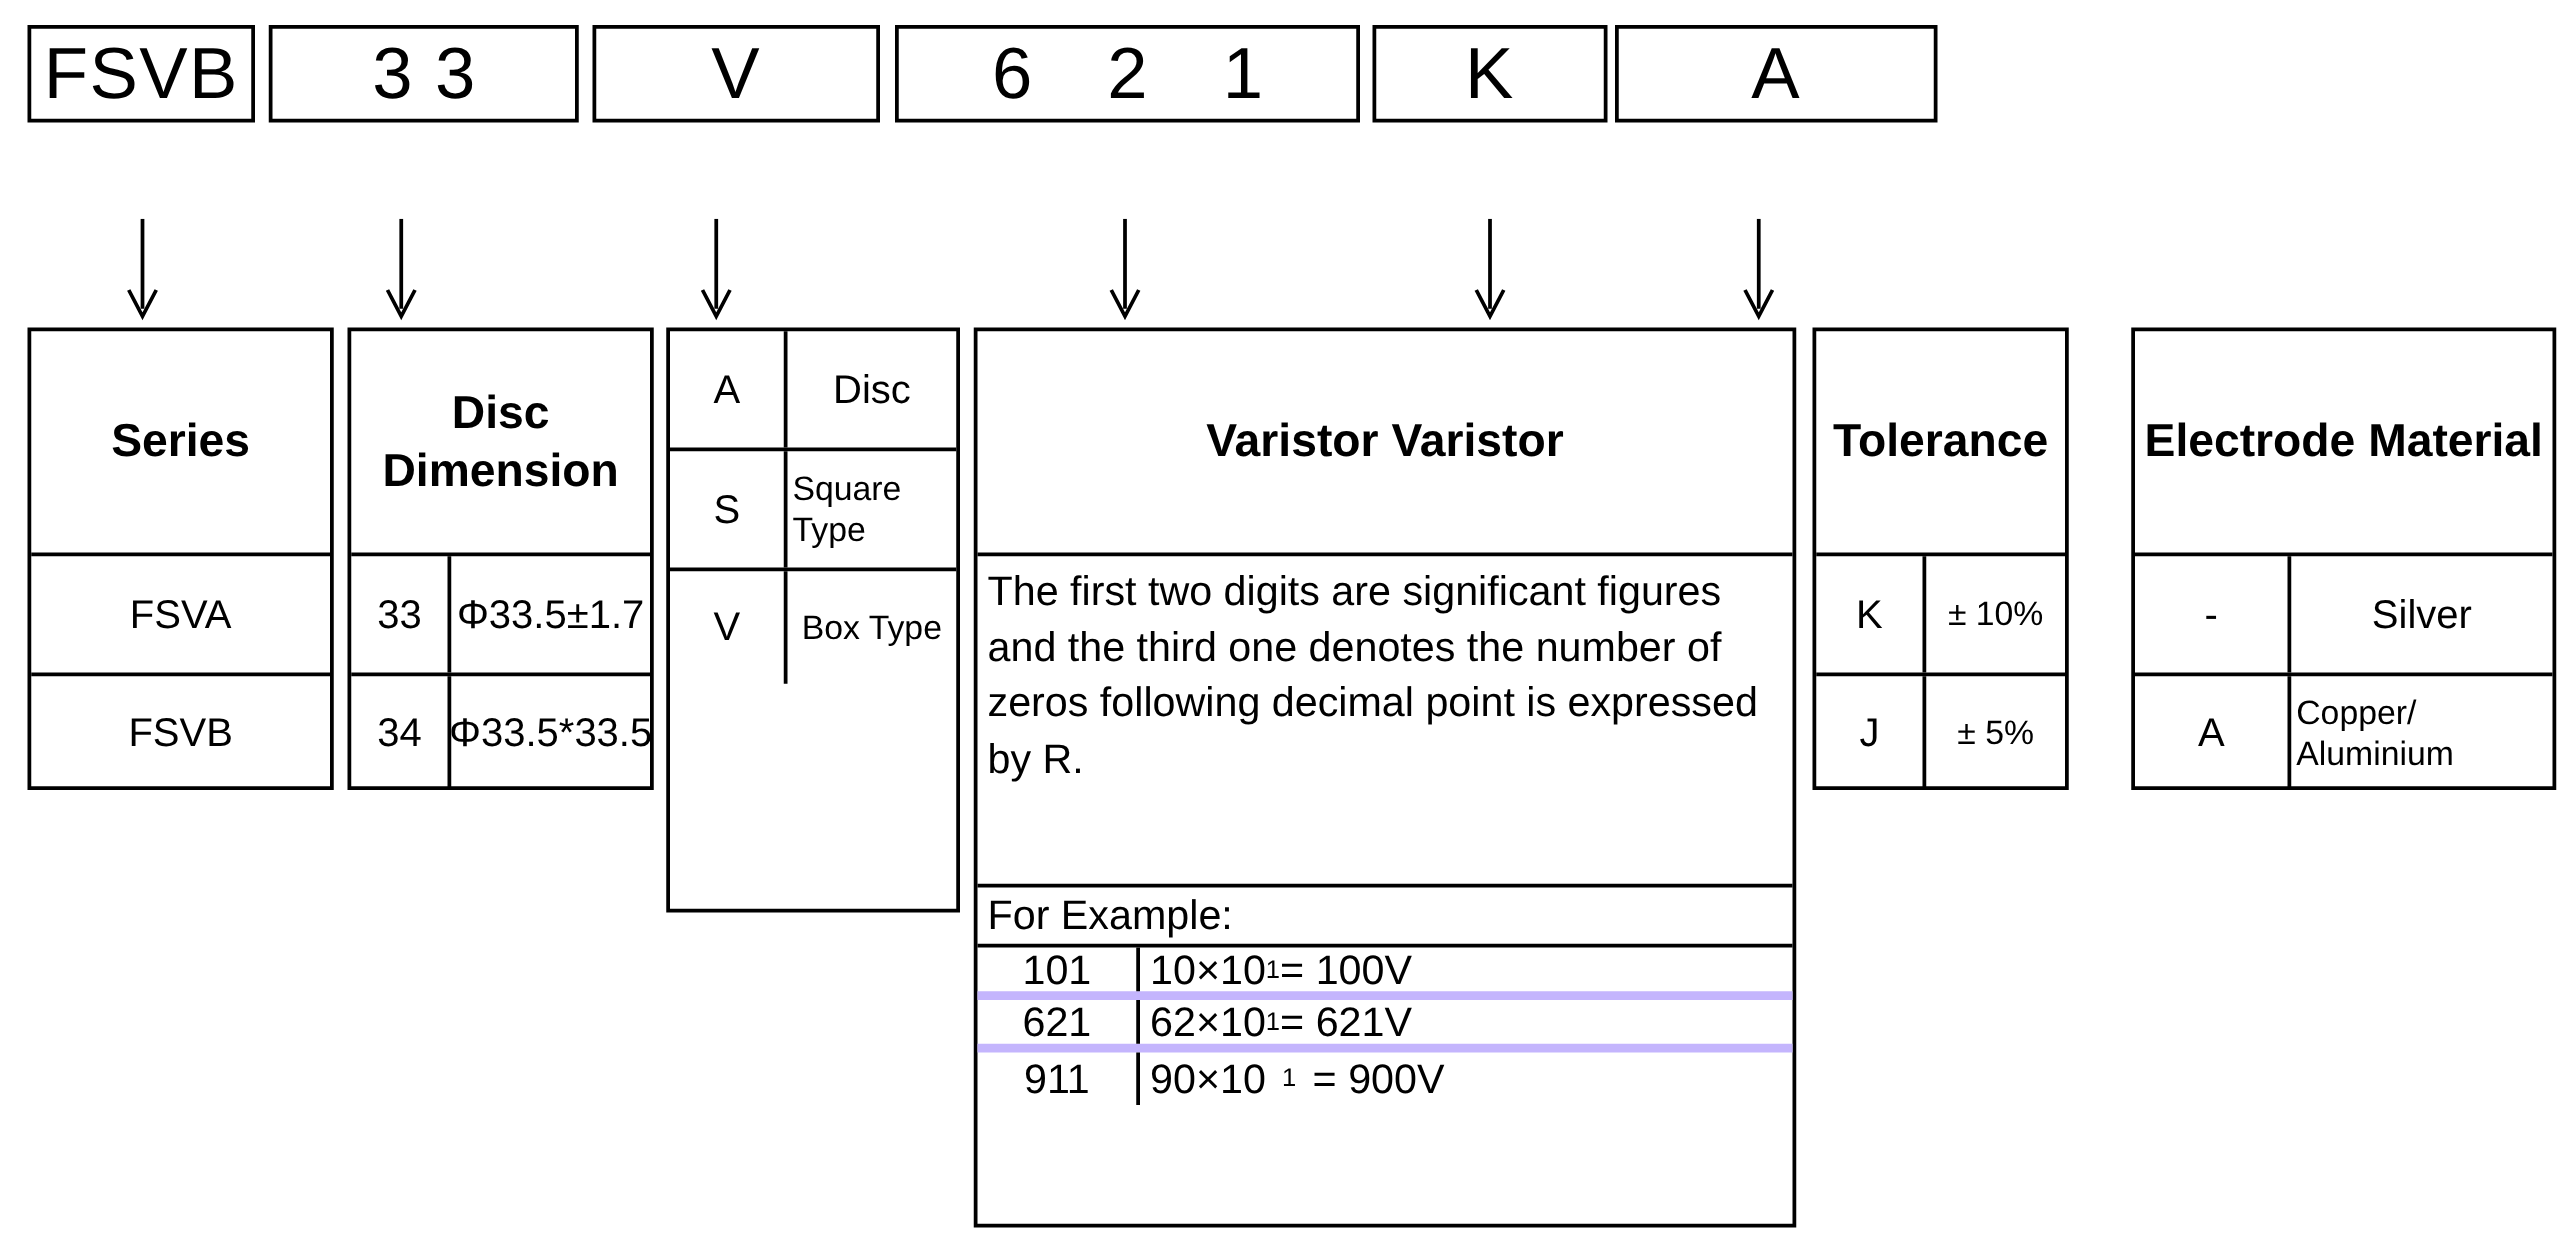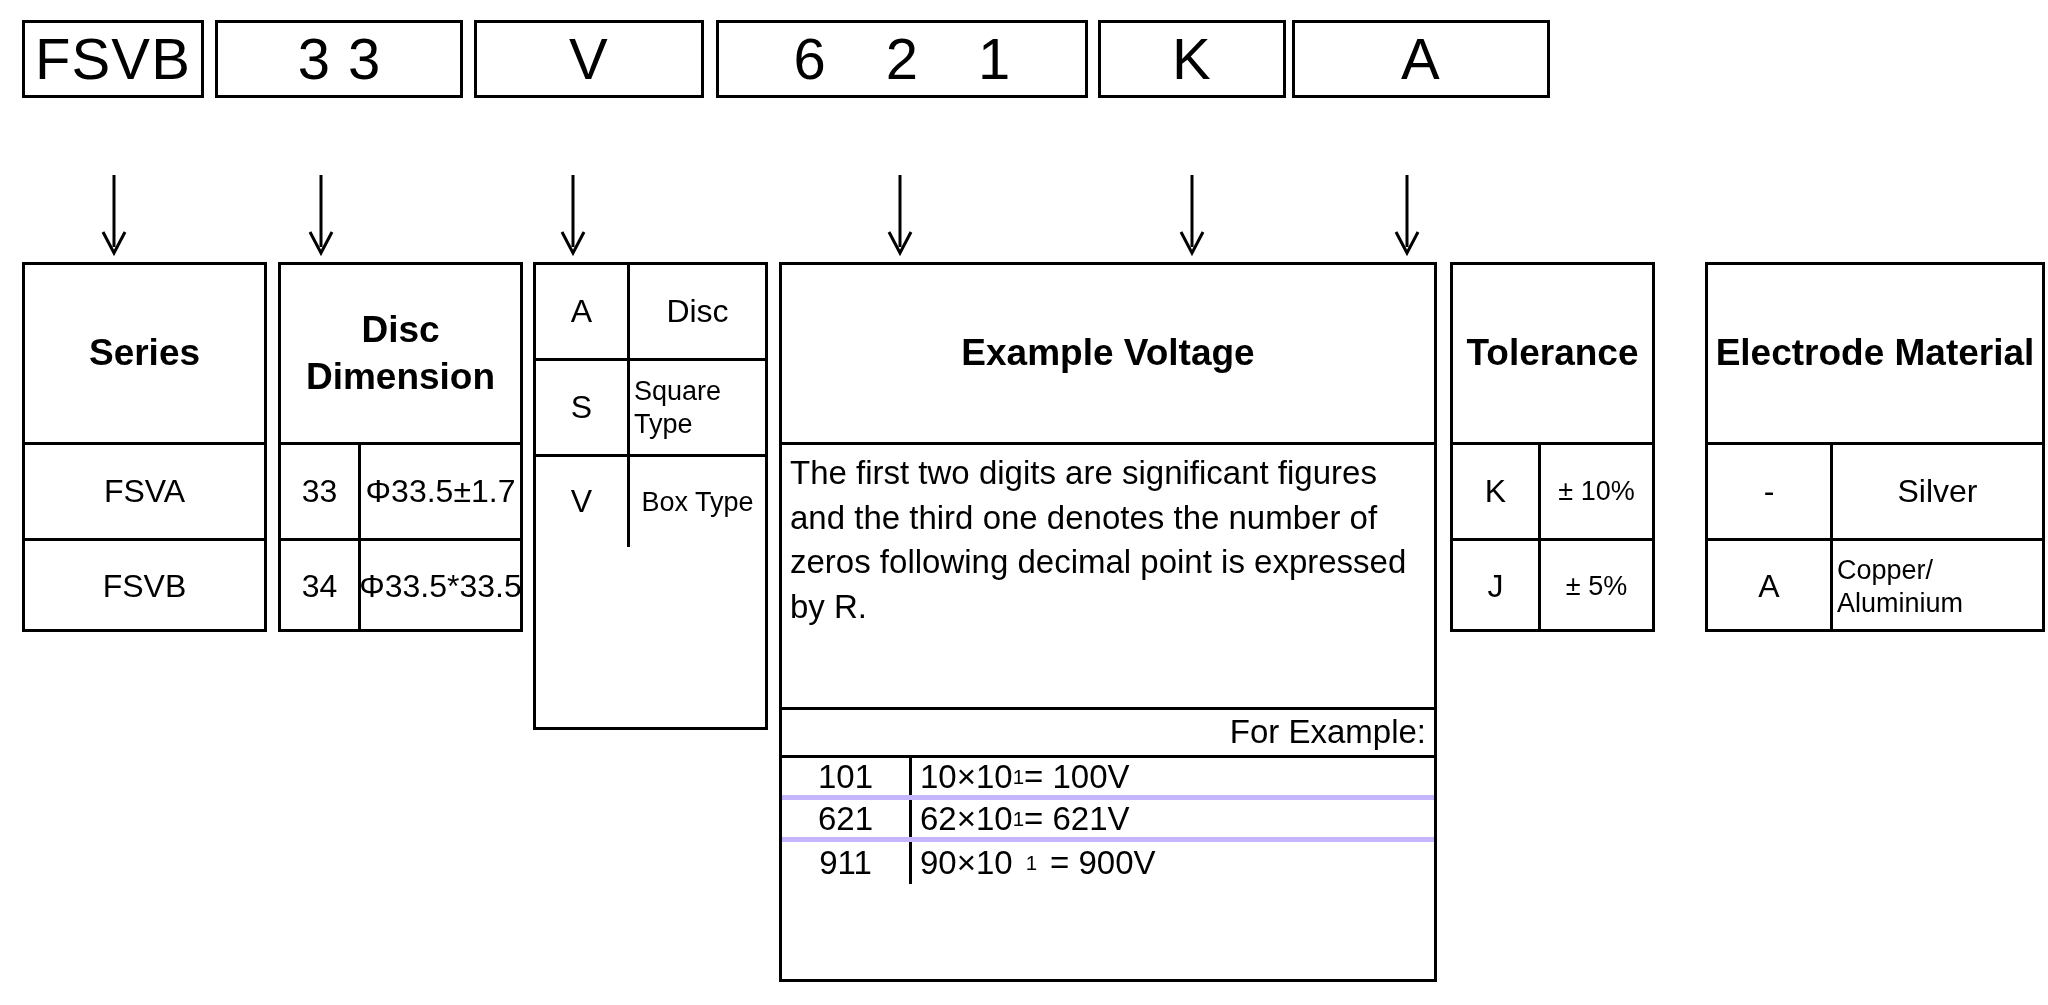--- a/index.html
+++ b/index.html
@@ -91,27 +91,27 @@
     line-height: 1.35;
     padding: 6px 8px 2px 8px;
     text-align: left;
     border-bottom: 3px solid #000;
   }
   .ex-title {
     box-sizing: border-box;
     font-size: 33px;
     line-height: 1.1;
     padding: 4px 8px;
-    text-align: right;
+    text-align: left;
     border-bottom: 3px solid #000;
   }
   .ex-row {
     display: flex;
     box-sizing: border-box;
-    border-bottom: 5px solid #c4b5fd;
+    border-bottom: 7px solid #c4b5fd;
   }
   .ex-row.last { border-bottom: none; text-align: right; }
   .ex-code {
     box-sizing: border-box;
     display: flex;
     align-items: center;
     justify-content: center;
     border-right: 3px solid #000;
     font-size: 33px;
   }
@@ -222,21 +222,21 @@
       <div class="cell divider" style="width:94px;">S</div>
       <div class="cell small" style="width:135px;">Square Type</div>
     </div>
     <div class="row last" style="height:90px;">
       <div class="cell divider" style="width:94px;">V</div>
       <div class="cell small" style="width:135px;">Box Type</div>
     </div>
   </div>
 
   <div class="col-table" style="left:779px; top:262px; width:658px; height:720px;">
-    <div class="col-head" style="height:180px;">Example Voltage</div>
+    <div class="col-head" style="height:180px;">Varistor Varistor</div>
 
     <div class="desc" style="height:265px;">The first two digits are significant figures and the third one denotes the number of zeros following decimal point is expressed by R.</div>
 
     <div class="ex-title" style="height:48px;">For Example:</div>
 
     <div class="ex-row" style="height:42px;">
       <div class="ex-code" style="width:130px;">101</div>
       <div class="ex-val" style="width:522px;">
         <span>10×10</span>
           <sup>1</sup>

